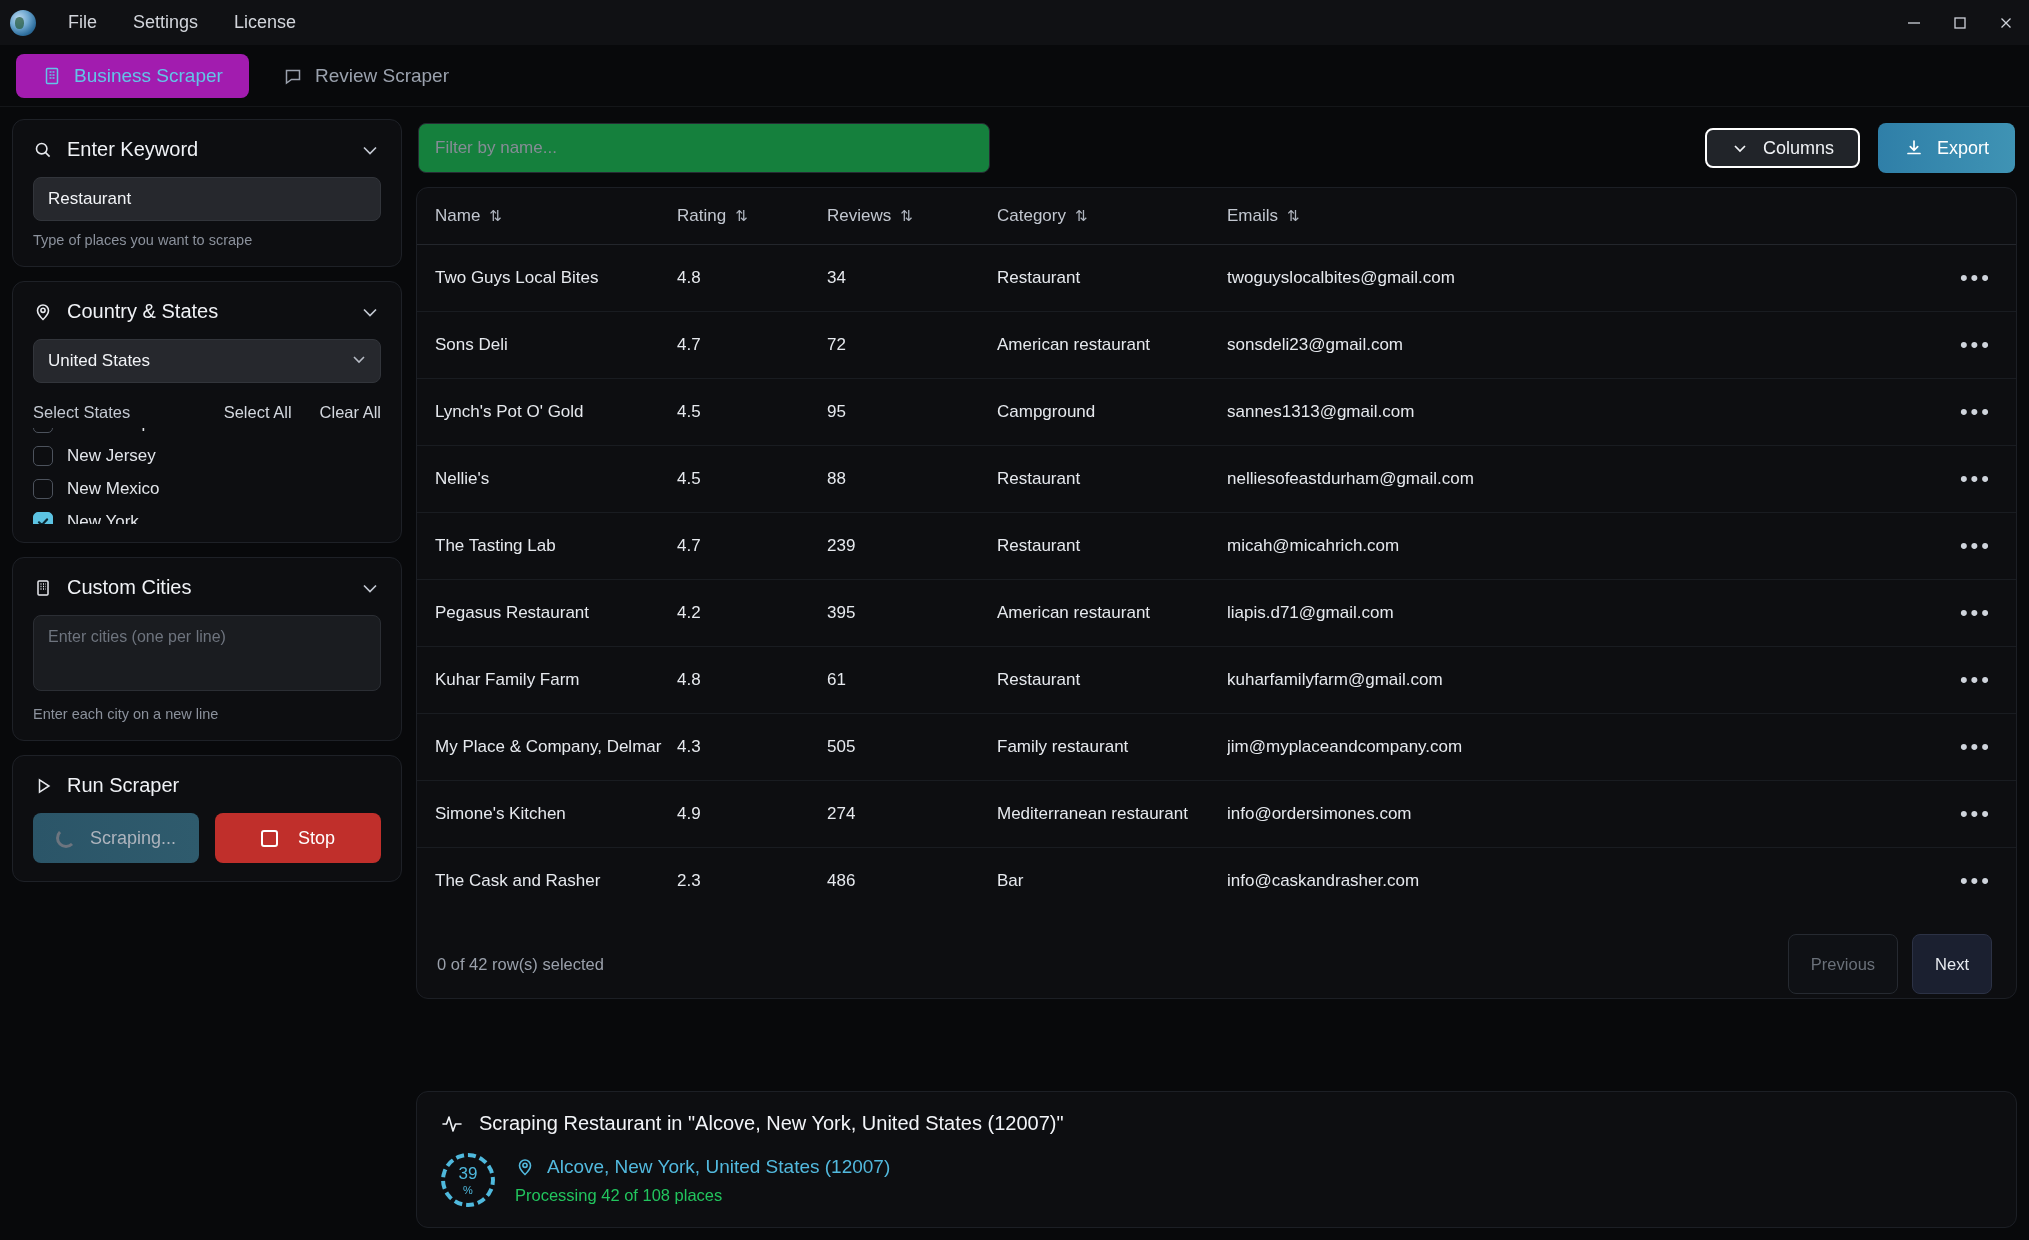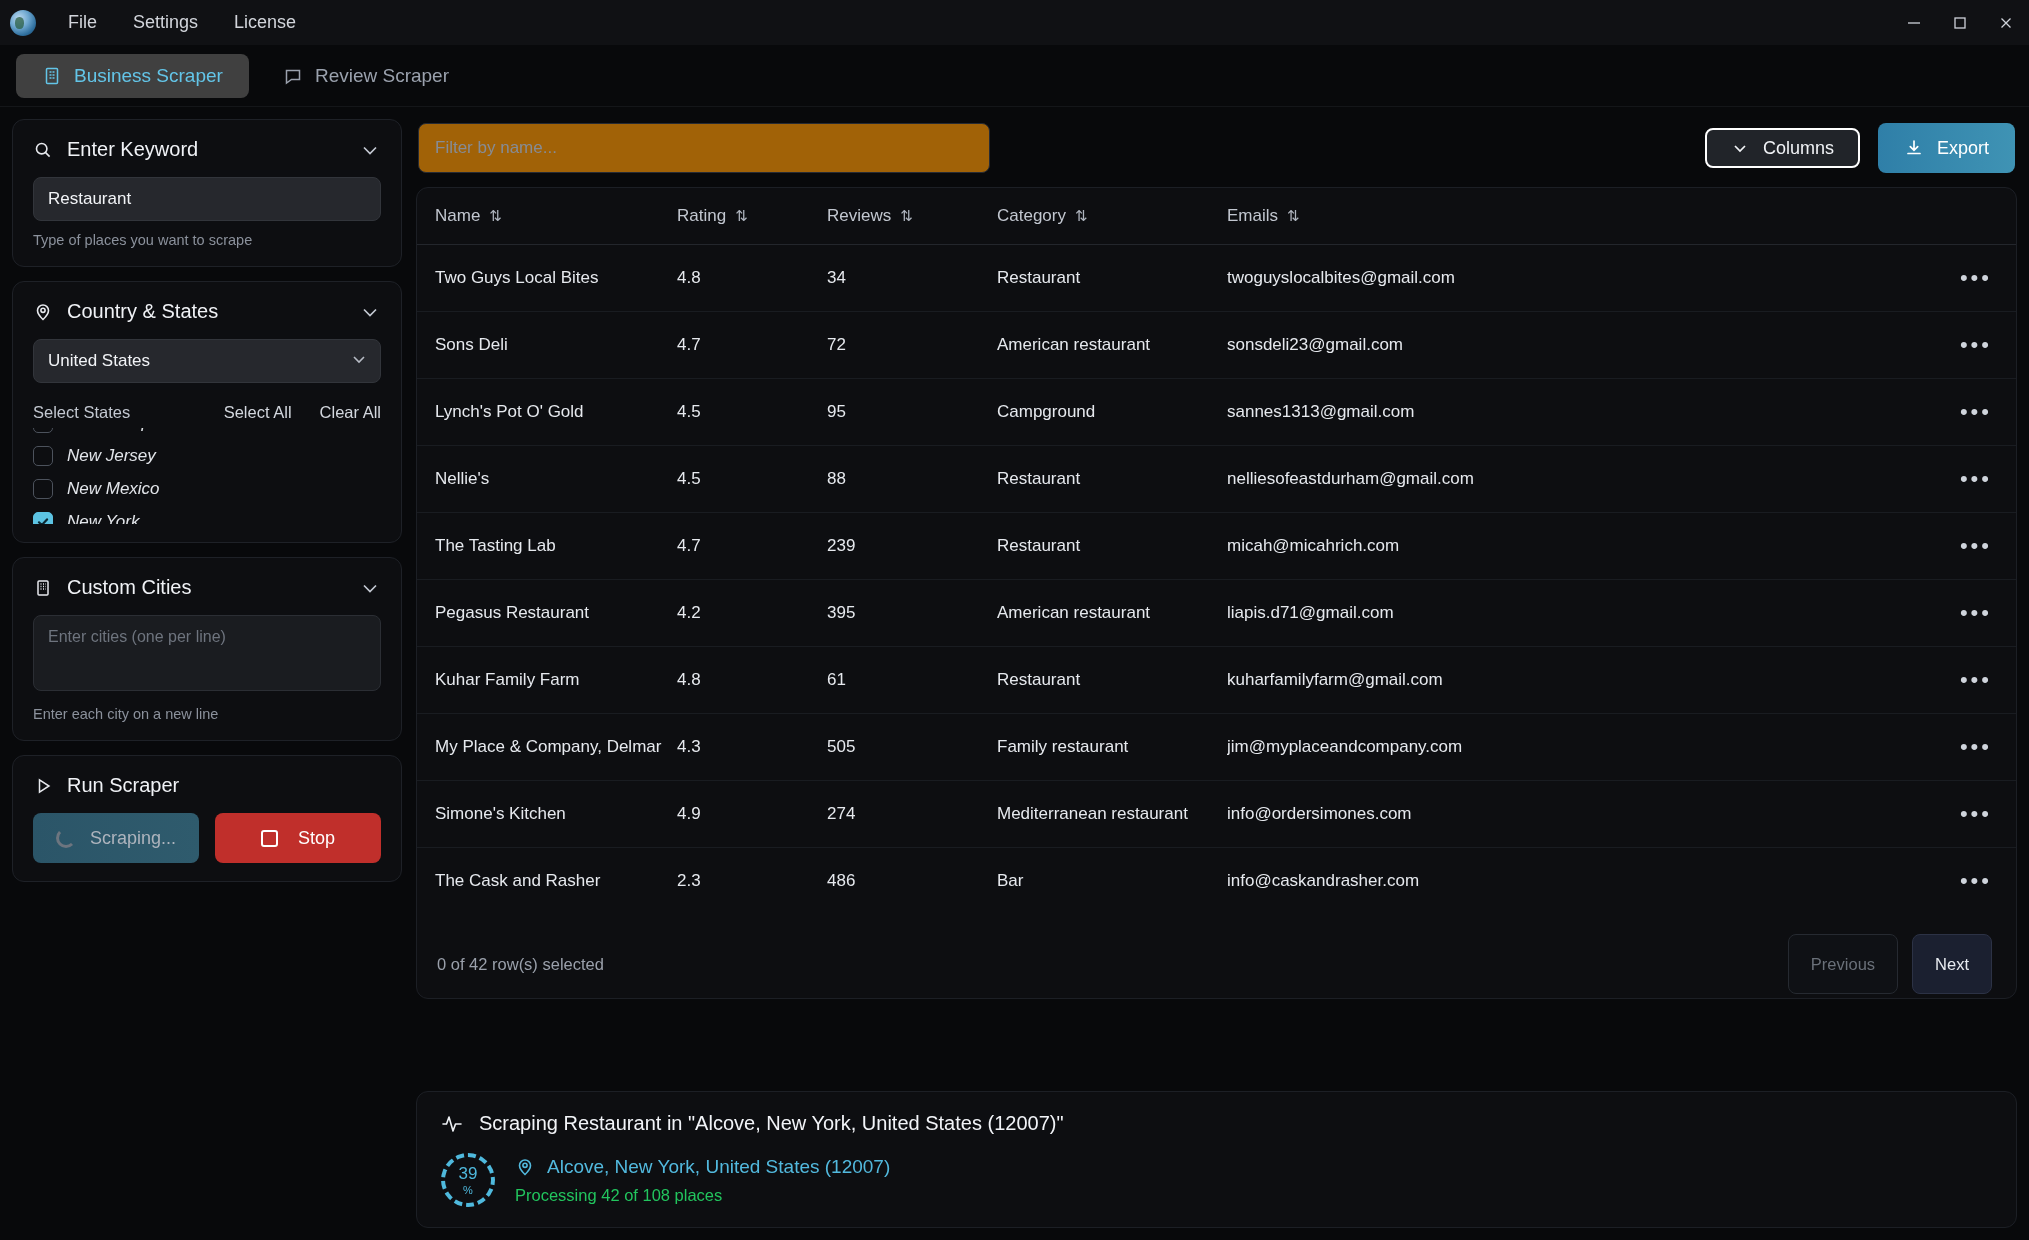--- a/index.html
+++ b/index.html
@@ -43,21 +43,21 @@
   .tabstrip {
     height: 62px; background: #08090b;
     display: flex; align-items: center; padding-left: 16px; gap: 8px;
     border-bottom: 1px solid #141619;
   }
   .tab {
     display: flex; align-items: center; gap: 12px;
     padding: 11px 26px; border-radius: 8px;
     font-size: 19px; color: #9aa1ad; cursor: pointer;
   }
-  .tab.active { background: #404040; color: #63c5e8; }
+  .tab.active { background: #a21caf; color: #63c5e8; }
   .tab svg { display: block; }
 
   
   .layout { display: flex; height: calc(1240px - 45px - 62px); padding: 12px; gap: 14px; }
 
   
   .sidebar { width: 390px; flex: none; display: flex; flex-direction: column; gap: 14px; }
   .card {
     background: #0d0e11; border: 1px solid #1e2127; border-radius: 12px;
     padding: 18px 20px;
@@ -89,21 +89,21 @@
   }
   .states-label { font-size: 16.5px; color: #c3c8d1; }
   .link-btn {
     font-size: 16.5px; color: #d3d7de; cursor: pointer; background: none; border: none;
     font-family: "Liberation Sans", sans-serif;
   }
   .states-bar .link-btn:nth-of-type(1) { margin-left: auto; }
   .states-bar .link-btn:nth-of-type(2) { margin-left: 28px; }
 
   .states-list {
-    height: 96px; overflow: hidden; position: relative; margin-top: 4px; font-style: italic;
+    height: 96px; overflow: hidden; position: relative; margin-top: 4px;
   }
   .states-inner { position: relative; top: -22px; }
   .state-row {
     display: flex; align-items: center; gap: 14px; height: 33px;
     font-size: 17px; color: #e2e5ea; cursor: pointer;
   }
   .cb {
     width: 20px; height: 20px; border-radius: 5px;
     border: 1.5px solid #4c525c; background: transparent; flex: none;
     display: flex; align-items: center; justify-content: center;
@@ -140,21 +140,21 @@
     font-family: "Liberation Sans", sans-serif; cursor: pointer;
   }
   .stop-sq { width: 17px; height: 17px; border: 2.5px solid #fff; border-radius: 3px; flex: none; }
 
   
   .content { flex: 1; display: flex; flex-direction: column; gap: 14px; min-width: 0; }
 
   .toolbar { display: flex; align-items: center; gap: 16px; padding: 4px 2px 0 2px; }
   .filter-input {
     width: 572px; height: 50px; border-radius: 8px;
-    background: #a16207; border: 1px solid #272b33;
+    background: #15803d; border: 1px solid #272b33;
     color: #e9ecf1; font-size: 17px; padding: 0 16px;
     font-family: "Liberation Sans", sans-serif; outline: none;
   }
   .filter-input::placeholder { color: #868c96; }
   .toolbar-right { margin-left: auto; display: flex; align-items: center; gap: 18px; }
   .btn-columns {
     height: 40px; padding: 0 24px; border-radius: 8px;
     background: #212429; border: 2px solid #ffffff;
     color: #f1f3f6; font-size: 18px;
     display: flex; align-items: center; gap: 14px;

